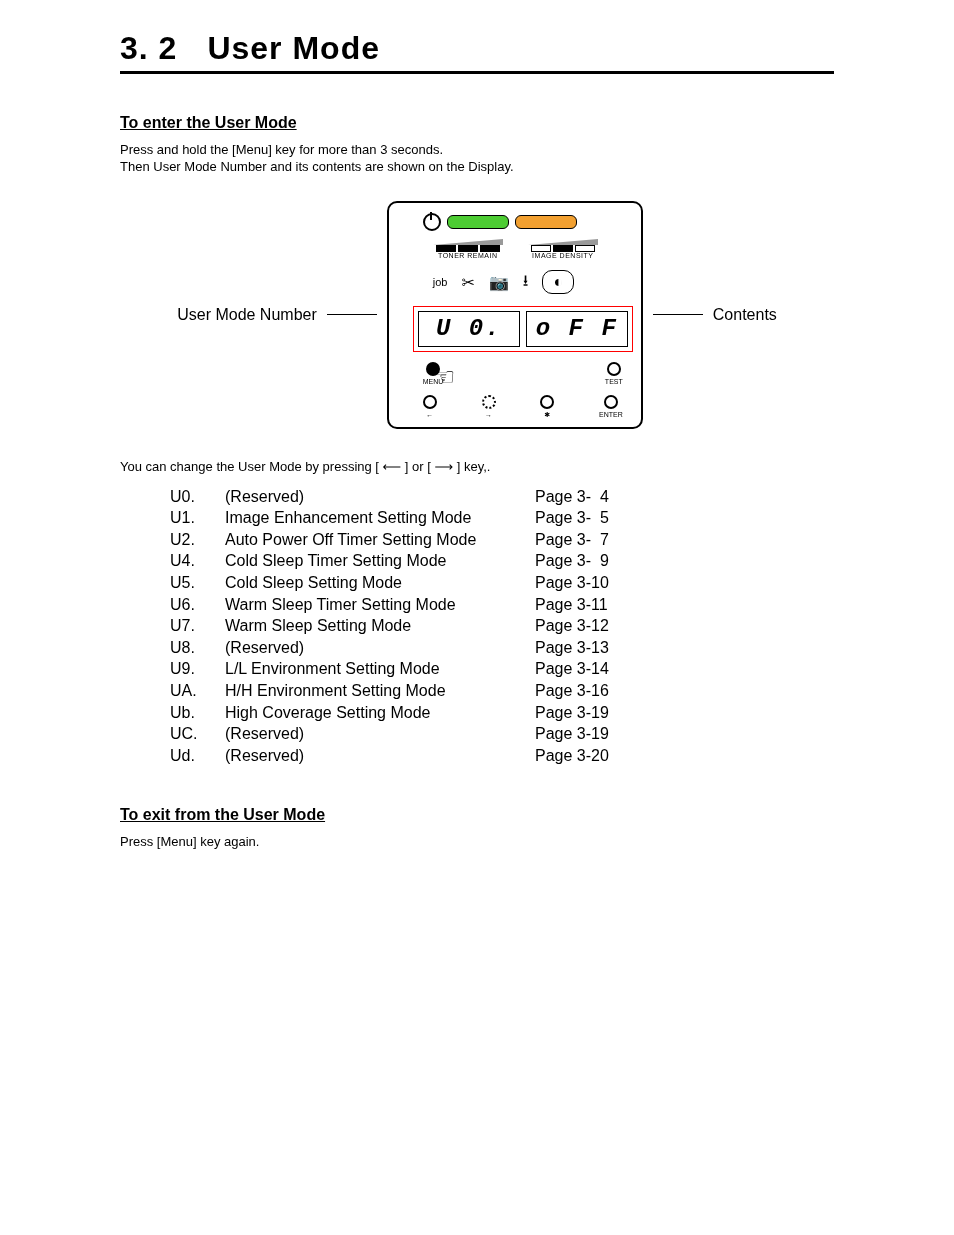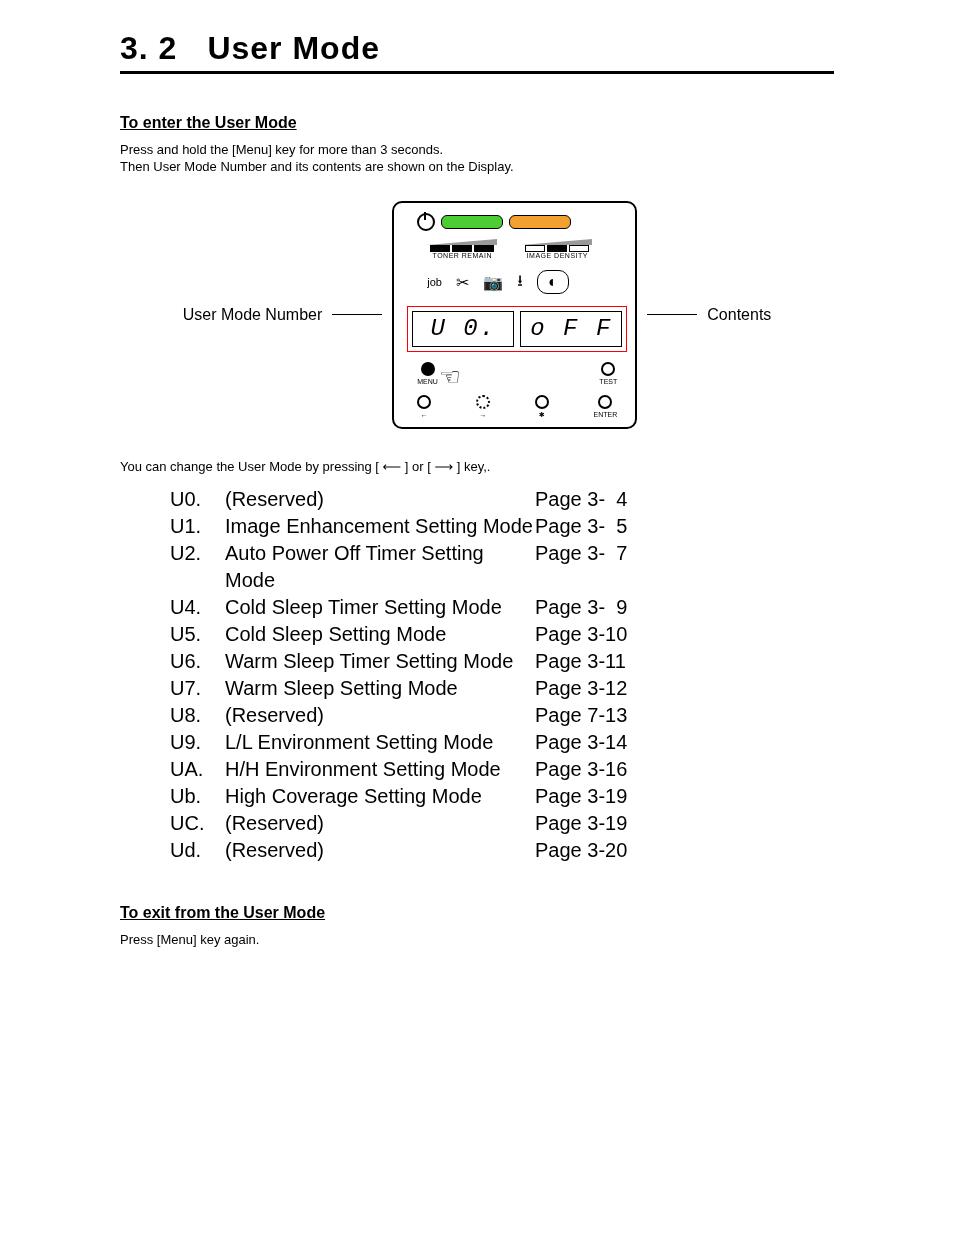--- a/index.html
+++ b/index.html
@@ -42,21 +42,21 @@
   .callout-line {
     border-top: 1px solid #000;
     width: 50px;
     height: 0;
     margin-top: 0;
   }
   .panel {
     width: 220px;
     border: 2px solid #000;
     border-radius: 10px;
-    padding: 10px 8px 8px 13px;
+    padding: 10px 8px 8px 24px;
     position: relative;
   }
   .panel-lights {
     display: flex;
     align-items: center;
     gap: 6px;
     margin-left: 10px;
   }
   .lozenge {
     display: inline-block;
@@ -85,33 +85,33 @@
   .small { font-size: 11px; }
   .circle-btn {
     border: 1px solid #000; border-radius: 10px; padding: 2px 10px; display:inline-flex; align-items:center; justify-content:center;
   }
   .lcd-row {
     display: flex; gap: 6px; margin-top: 10px;
     border: 1px solid red; padding: 4px;
   }
   .lcd {
     border: 1px solid #000; height: 34px; flex:1; display:flex; align-items:center; justify-content:center;
-    font-family: "Courier New", monospace; font-style: italic; font-weight: normal; font-size: 24px; letter-spacing: 2px;
+    font-family: "Courier New", monospace; font-style: italic; font-weight: bold; font-size: 24px; letter-spacing: 2px;
   }
   .btn-row { display:flex; justify-content: space-between; margin-top: 10px; padding: 0 10px;}
   .btn-col { display:flex; flex-direction:column; align-items:center; font-size:7px; gap:2px;}
   .obtn { width:10px;height:10px;border:2px solid #000;border-radius:50%; }
   .obtn.solid { background:#000; }
   .hand {
     position:absolute; left: 45px; top: 160px;
     font-size: 24px;
   }
   .arrow { display:inline-block; }
   .list-block { margin: 10px 0 30px 50px; }
-  .list-row { display:flex; font-size:20px; line-height:1.35;}
+  .list-row { display:flex; font-size:16px; line-height:1.35;}
   .list-code { width: 55px; }
   .list-desc { width: 310px; }
   .list-page { width: 90px; white-space: pre; }
   .footer {
     position: absolute; left: 120px; right: 120px; bottom: 30px;
     border-top: 1px solid #000; padding-top: 6px;
     display: flex; font-size: 15px;
   }
   .footer .pg { margin-left: 330px; }
   .footer .sec { margin-left: 60px; }
@@ -256,21 +256,21 @@
         <span class="list-page">Page 3-11</span>
       </div>
     <div class="list-row">
         <span class="list-code">U7.</span>
         <span class="list-desc">Warm Sleep Setting Mode</span>
         <span class="list-page">Page 3-12</span>
       </div>
     <div class="list-row">
         <span class="list-code">U8.</span>
         <span class="list-desc">(Reserved)</span>
-        <span class="list-page">Page 7-13</span>
+        <span class="list-page">Page 3-13</span>
       </div>
     <div class="list-row">
         <span class="list-code">U9.</span>
         <span class="list-desc">L/L Environment Setting Mode</span>
         <span class="list-page">Page 3-14</span>
       </div>
     <div class="list-row">
         <span class="list-code">UA.</span>
         <span class="list-desc">H/H Environment Setting Mode</span>
         <span class="list-page">Page 3-16</span>

